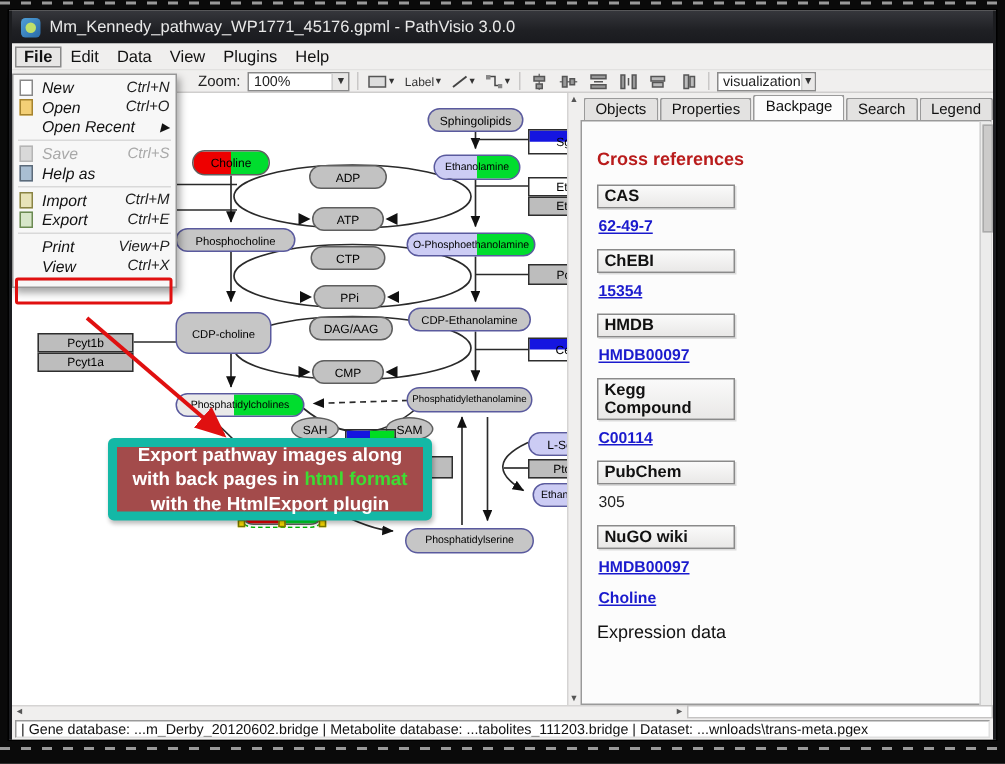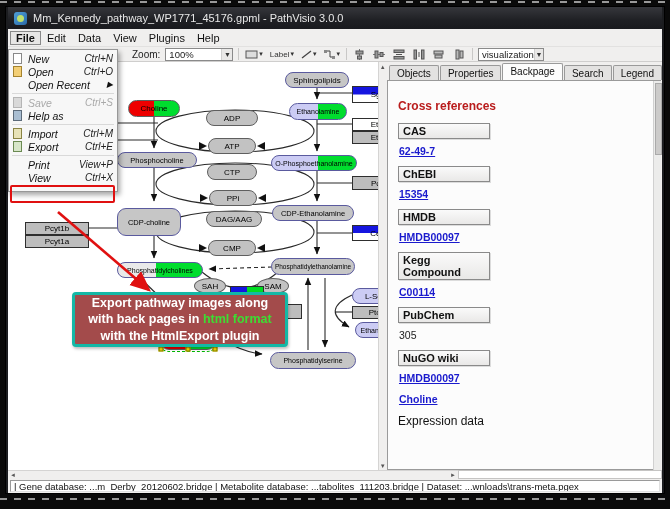--- a/index.html
+++ b/index.html
@@ -59,21 +59,21 @@
   .met-redgreen{background:linear-gradient(90deg,#ee0000 50%,#00dd2e 50%);border:1.5px solid #5f5f5f;border-radius:9px;}
   .met-lavgreen{background:linear-gradient(90deg,#ccccf4 50%,#00dd2e 50%);border:1.5px solid #5a5a9e;border-radius:9px;}
   .met-lavgreen2{background:linear-gradient(90deg,#ccccf4 55%,#00dd2e 55%);border:1.5px solid #5a5a9e;border-radius:9px;}
   .met-whitegreen{background:linear-gradient(90deg,#e9e9e9 45%,#00dd2e 45%);border:1.5px solid #5a5a9e;border-radius:9px;}
   .gene-gray{background:#bdbdbd;border:1px solid #2e2e2e;}
   .gene-half{background:linear-gradient(90deg,#ffffff 50%,#c9ecc4 50%);border:1px solid #2e2e2e;}
   .gene-split{background-image:linear-gradient(90deg,#1515e0 50%,#00dd22 50%),linear-gradient(90deg,#ffffff 55%,#b9e9b4 55%);background-size:100% 50%,100% 50%;background-position:top,bottom;background-repeat:no-repeat;border:1px solid #2e2e2e;}
   .node.sel{outline:1px dashed #00b400;outline-offset:1px;}
   .handle{position:absolute;width:5px;height:5px;background:#ffe000;border:1px solid #7a7a00;transform:translate(-50%,-50%);z-index:4;}
 
-  .callout{position:absolute;left:64px;top:230px;width:216px;height:55px;background:#a34b4b;border:3px solid #14b8a6;border-radius:4px;z-index:5;display:flex;align-items:center;justify-content:center;text-align:center;padding:2px 6px;box-shadow:1px 2px 3px rgba(0,0,0,.25);}
+  .callout{position:absolute;left:64px;top:230px;width:216px;height:55px;background:#a34b4b;border:6px solid #14b8a6;border-radius:4px;z-index:5;display:flex;align-items:center;justify-content:center;text-align:center;padding:2px 6px;box-shadow:1px 2px 3px rgba(0,0,0,.25);}
   .callout .ct{color:#fff;font-weight:bold;font-size:12.5px;line-height:1.3;}
   .callout .green{color:#3ddd33;}
 
   
   .filemenu{position:absolute;left:8px;top:49px;width:110px;background:#f7f7f7;border:1px solid #979797;box-shadow:2px 3px 5px rgba(0,0,0,.35);z-index:40;padding:2px 0;}
   .menu-item{height:13px;display:flex;align-items:center;font-size:10.5px;color:#111;padding:0 4px 0 2px;position:relative;font-style:italic;}
   .menu-item .mi-icon{width:13px;height:11px;margin-right:4px;position:relative;flex:0 0 13px;}
   .menu-item .mi-label{flex:1;white-space:nowrap;}
   .menu-item .mi-short{font-size:10px;color:#222;margin-left:6px;}
   .menu-item .mi-sub{font-size:8px;margin-left:6px;color:#111;}

